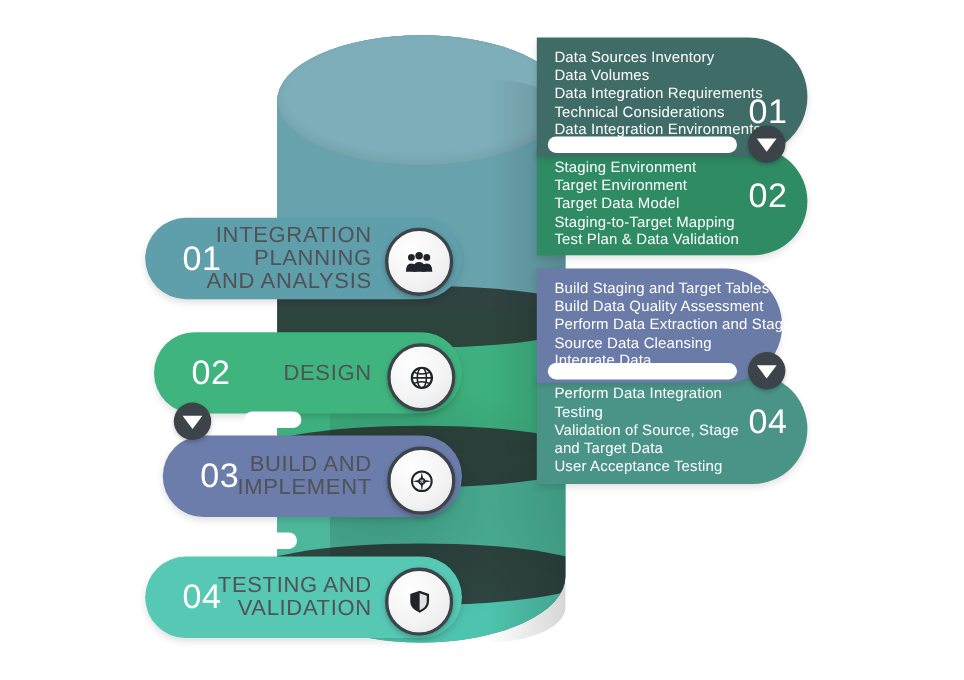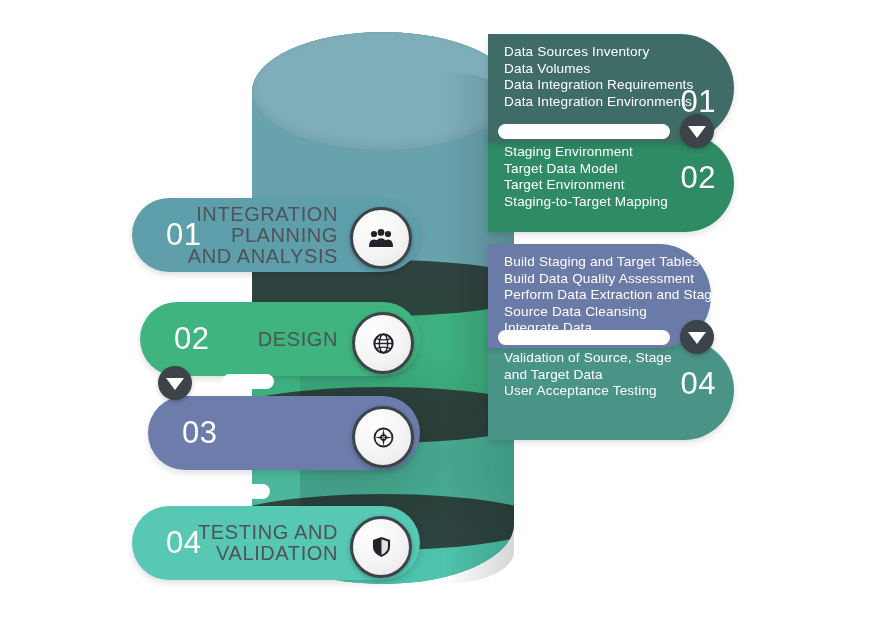--- a/index.html
+++ b/index.html
@@ -231,48 +231,51 @@
     <div class="cyl-topface"></div>
     <div class="cyl-rightshade"></div>
   </div>
   <div class="cyl-dropshadow"></div>
 
   <div class="rpanel rp-1">
     <div class="rp-list">
       <div>Data Sources Inventory</div>
       <div>Data Volumes</div>
       <div>Data Integration Requirements</div>
+      <div>Technical Considerations</div>
       <div>Data Integration Environments</div>
     </div>
     <div class="rp-num">01</div>
   </div>
 
   <div class="rpanel rp-2">
     <div class="rp-list">
       <div>Staging Environment</div>
+      <div>Target Environment</div>
       <div>Target Data Model</div>
-      <div>Target Environment</div>
       <div>Staging-to-Target Mapping</div>
+      <div>Test Plan &amp; Data Validation</div>
     </div>
     <div class="rp-num">02</div>
   </div>
 
   <div class="rpanel rp-3">
     <div class="rp-list">
       <div>Build Staging and Target Tables</div>
       <div>Build Data Quality Assessment</div>
       <div>Perform Data Extraction and Staging</div>
       <div>Source Data Cleansing</div>
       <div>Integrate Data</div>
     </div>
     <div class="rp-num">03</div>
   </div>
 
   <div class="rpanel rp-4">
     <div class="rp-list">
+      <div>Perform Data Integration Testing</div>
       <div>Validation of Source, Stage and Target Data</div>
       <div>User Acceptance Testing</div>
     </div>
     <div class="rp-num">04</div>
   </div>
 
   <div class="lbar lbar-1">
     <span class="lnum">01</span>
     <span class="ltitle">
       <span>INTEGRATION</span><br>
@@ -283,20 +286,24 @@
 
   <div class="lbar lbar-2">
     <span class="lnum">02</span>
     <span class="ltitle">
       <span>DESIGN</span>
     </span>
   </div>
 
   <div class="lbar lbar-3">
     <span class="lnum">03</span>
+    <span class="ltitle">
+      <span>BUILD AND</span><br>
+      <span>IMPLEMENT</span>
+    </span>
   </div>
 
   <div class="lbar lbar-4">
     <span class="lnum">04</span>
     <span class="ltitle">
       <span>TESTING AND</span><br>
       <span>VALIDATION</span>
     </span>
   </div>
 

